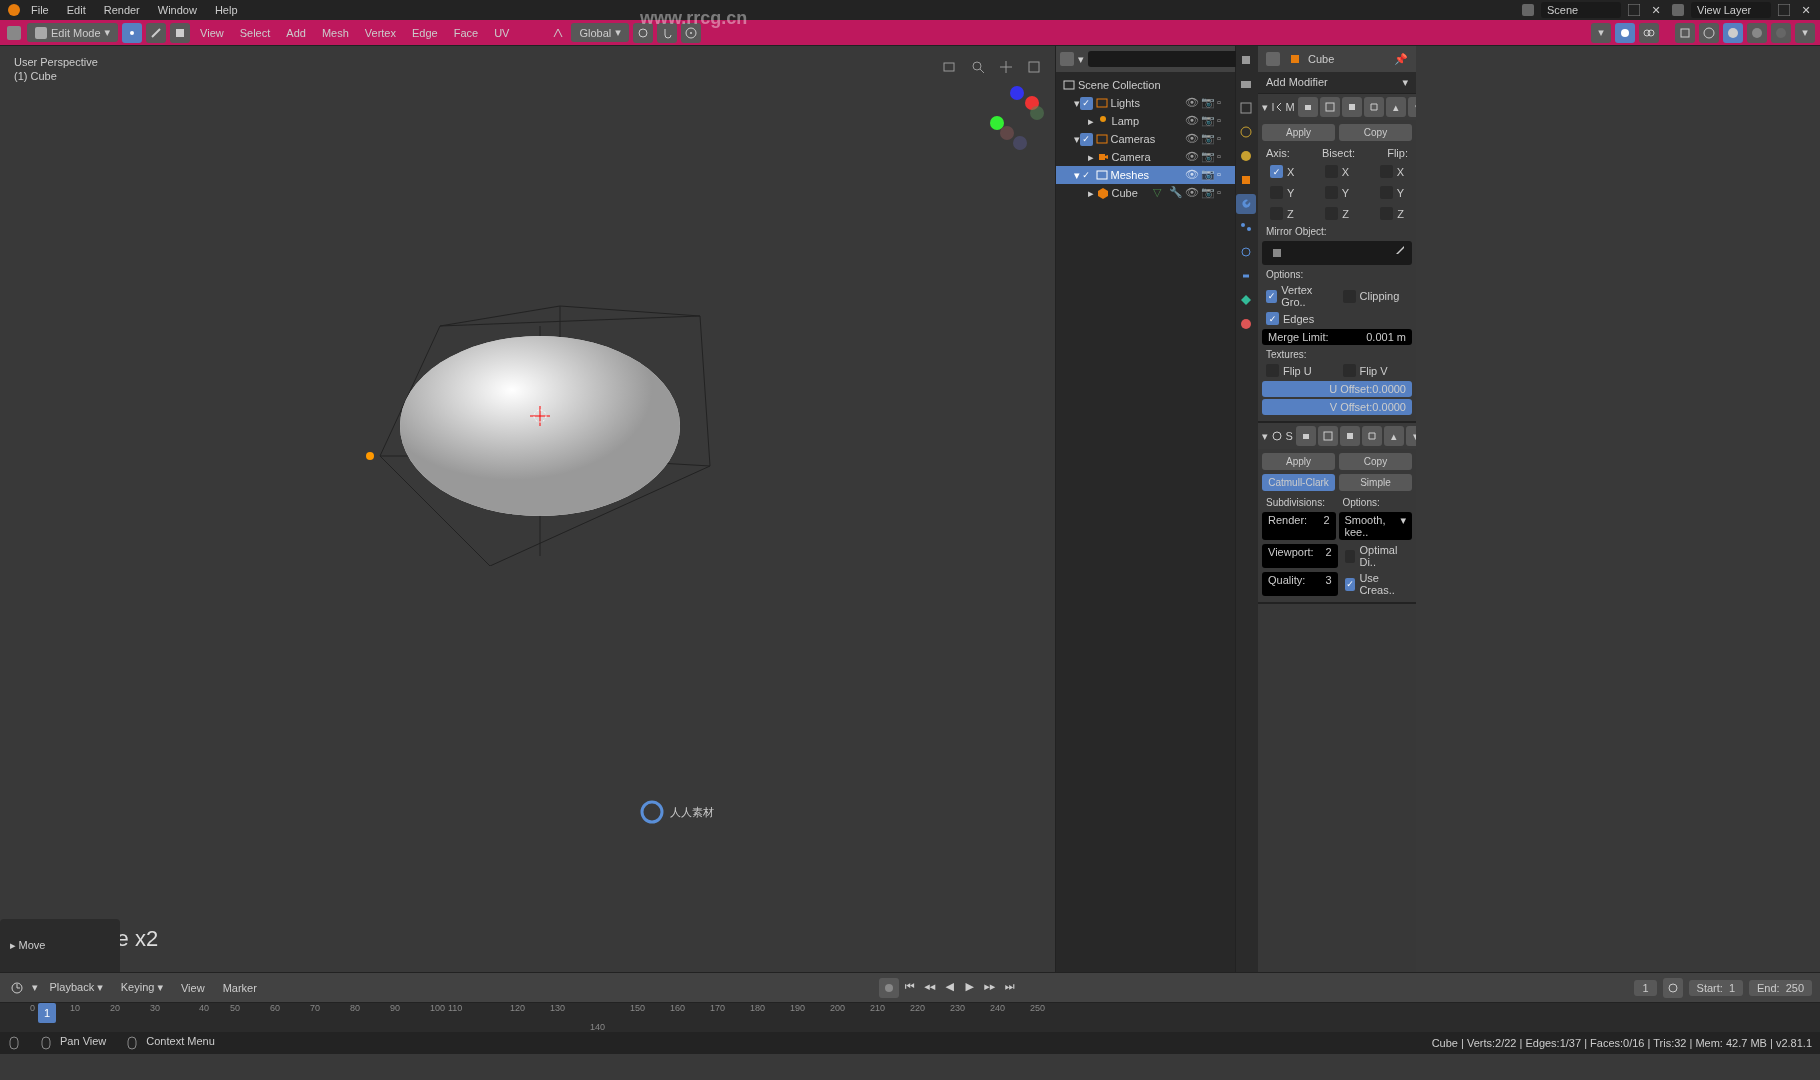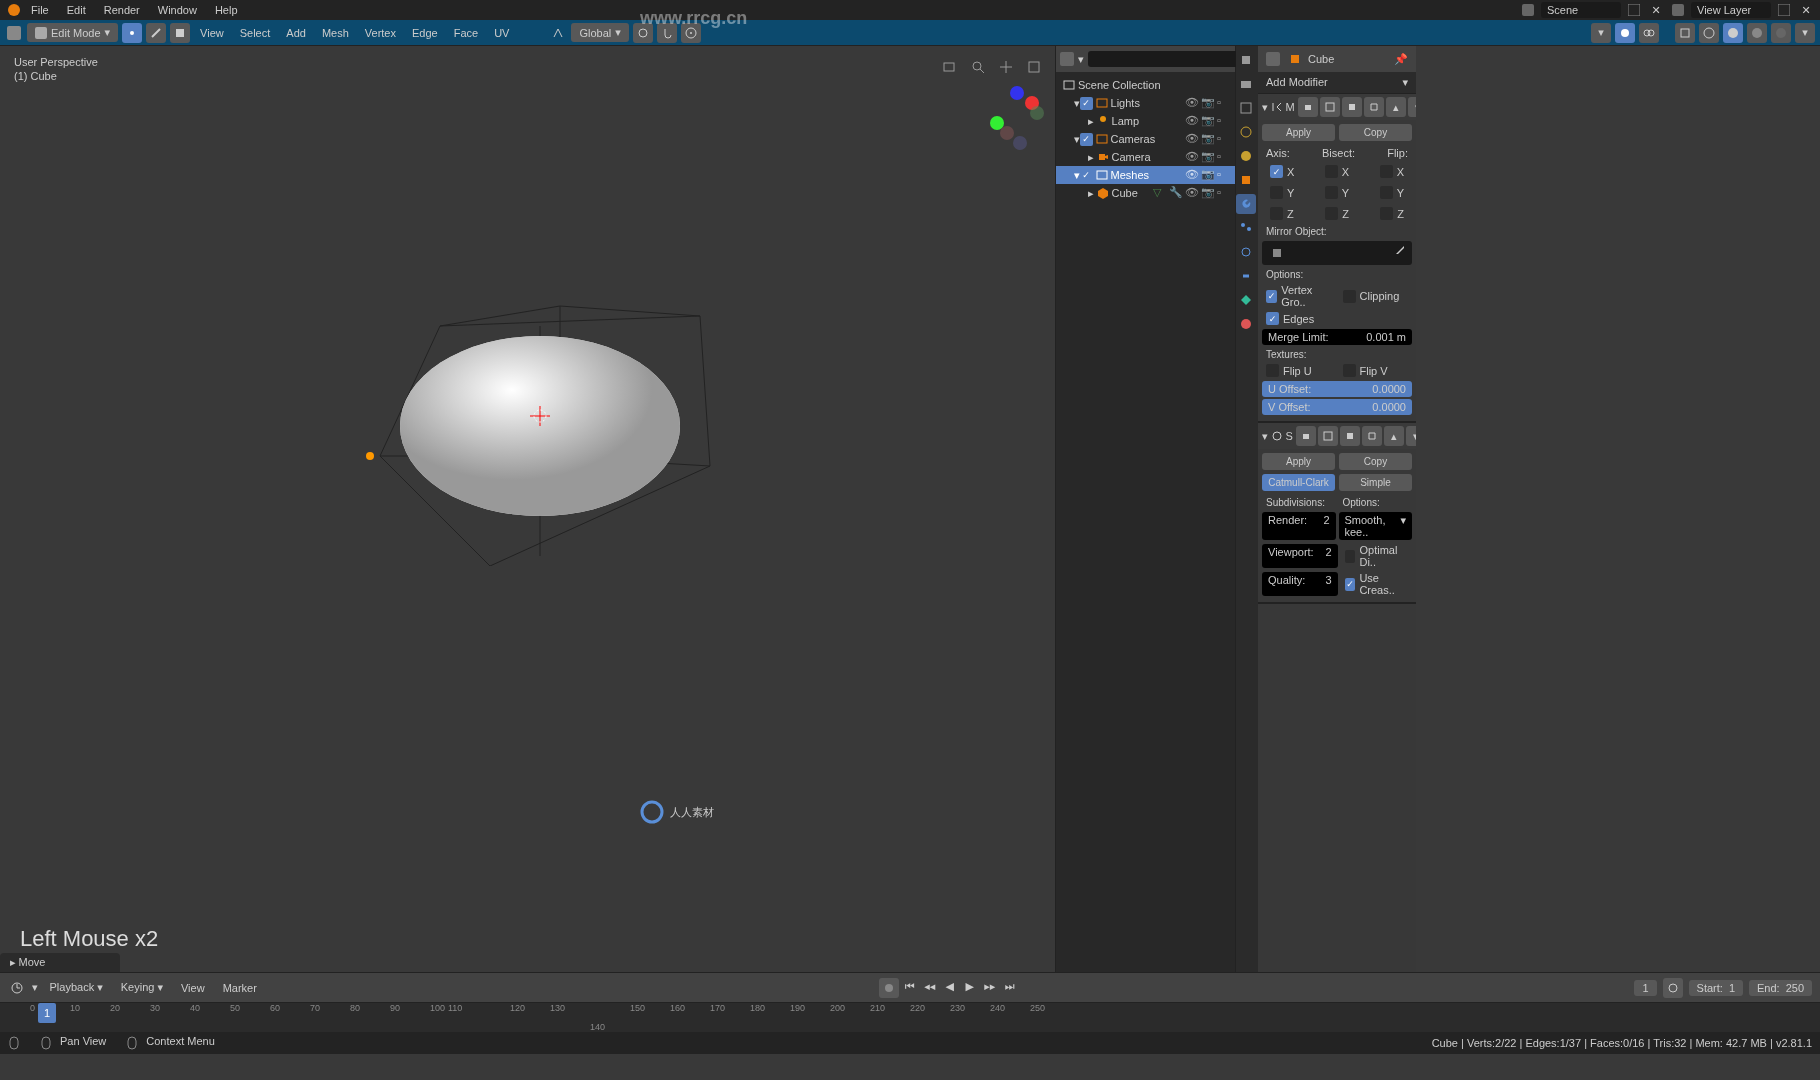--- a/index.html
+++ b/index.html
@@ -10,41 +10,41 @@
     .menubar-left { display: flex; gap: 2px; }
     .menubar-item { padding: 2px 8px; cursor: pointer; }
     .menubar-tabs { display: flex; margin-left: 40px; gap: 0; }
     .menubar-tab { padding: 3px 12px; background: #2b2b2b; cursor: pointer; }
     .menubar-tab.active { background: #424242; }
     .menubar-right { margin-left: auto; display: flex; align-items: center; gap: 4px; }
     .scene-field { background: #1a1a1a; padding: 2px 6px; border-radius: 3px; min-width: 80px; }
     .icon-btn { width: 18px; height: 18px; display: flex; align-items: center; justify-content: center; cursor: pointer; }
     
     
-    .header { background: #0c4a6e; height: 26px; display: flex; align-items: center; padding: 0 5px; gap: 4px; border-bottom: 1px solid #222; }
+    .header { background: #be185d; height: 26px; display: flex; align-items: center; padding: 0 5px; gap: 4px; border-bottom: 1px solid #222; }
     .dropdown-btn { background: #585858; padding: 3px 8px; border-radius: 3px; display: flex; align-items: center; gap: 4px; cursor: pointer; }
     .mini-btn { width: 20px; height: 20px; background: #585858; border-radius: 3px; display: flex; align-items: center; justify-content: center; cursor: pointer; }
     .mini-btn.active { background: #5680c2; }
     .header-menu { padding: 2px 6px; cursor: pointer; }
     .header-right { margin-left: auto; display: flex; align-items: center; gap: 4px; }
     
     
     .main { display: flex; height: 926px; }
     
     
     .viewport { width: 1056px; background: #393939; position: relative; border-right: 1px solid #222; }
     .viewport-info { position: absolute; top: 10px; left: 14px; color: #aaa; }
     .viewport-info div { margin-bottom: 2px; }
     .viewport-nav { position: absolute; top: 10px; right: 10px; display: flex; gap: 6px; }
     .nav-icon { width: 22px; height: 22px; border-radius: 3px; display: flex; align-items: center; justify-content: center; cursor: pointer; }
     .gizmo { position: absolute; top: 40px; right: 10px; width: 60px; height: 60px; }
     .gizmo-circle { width: 14px; height: 14px; border-radius: 50%; position: absolute; }
     .mesh-placeholder { position: absolute; top: 240px; left: 360px; width: 360px; height: 280px; }
     .mouse-hint { position: absolute; bottom: 20px; left: 20px; font-size: 22px; color: #ddd; }
-    .op-panel { position: absolute; bottom: 0; left: 0; background: #2b2b2b; padding: 3px 10px; border-radius: 4px 4px 0 0; width: 120px; }
+    .op-panel { position: absolute; bottom: 0; left: 0; background: #2b2b2b; padding: 20px 10px; border-radius: 4px 4px 0 0; width: 120px; }
     
     
     .outliner { width: 180px; background: #282828; border-right: 1px solid #222; display: flex; flex-direction: column; }
     .outliner-header { background: #424242; height: 26px; display: flex; align-items: center; padding: 0 4px; gap: 4px; }
     .search-input { background: #1a1a1a; flex: 1; padding: 2px 5px; border: none; outline: none; border-radius: 3px; }
     .outliner-tree { flex: 1; padding: 4px 0; }
     .tree-row { display: flex; align-items: center; padding: 2px 4px; height: 18px; }
     .tree-row.selected { background: #5680c2; }
     .tree-row.selected * { color: #fff; }
     .tree-indent { display: inline-block; }
@@ -67,21 +67,21 @@
     .btn-row { display: flex; gap: 4px; margin-bottom: 4px; }
     .btn { flex: 1; background: #585858; padding: 3px 0; text-align: center; border-radius: 3px; cursor: pointer; font-size: 10px; }
     .btn.active { background: #5680c2; }
     .label-row { padding: 2px 4px; font-size: 10px; }
     .col3 { display: flex; justify-content: space-between; padding: 2px 4px; font-size: 10px; }
     .checkbox-row { display: flex; align-items: center; gap: 4px; padding: 2px 4px; font-size: 10px; }
     .checkbox { width: 13px; height: 13px; background: #2b2b2b; border-radius: 2px; display: flex; align-items: center; justify-content: center; }
     .checkbox.checked { background: #5680c2; }
     .checkbox.checked::after { content: '✓'; font-size: 9px; color: #fff; }
     .num-field { background: #000000; padding: 2px 6px; border-radius: 3px; display: flex; justify-content: space-between; font-size: 10px; margin: 2px 0; }
-    .num-field.blue { background: #5680c2; }
+    .num-field.blue { background: #5680c2; justify-content: flex-end; }
     .field-input { background: #1a1a1a; padding: 3px 6px; border-radius: 3px; margin: 2px 0; display: flex; }
     .eyedrop { margin-left: auto; }
     .side-by { display: flex; gap: 3px; }
     .side-by > * { flex: 1; }
     
     
     .timeline { height: 30px; background: #424242; display: flex; align-items: center; padding: 0 8px; gap: 6px; border-top: 1px solid #222; }
     .timeline-menu { padding: 2px 6px; cursor: pointer; }
     .playback-btns { display: flex; gap: 2px; margin: 0 auto; }
     .play-btn { width: 18px; height: 18px; display: flex; align-items: center; justify-content: center; cursor: pointer; }
@@ -792,21 +792,21 @@
     <span>End:</span>
     <span>250</span>
   </div>
 </div>
 <div class="timeline-track">
   <div class="timeline-ruler" id="ruler">
       <span class="frame-marker" style="left: 30px;">0</span>
       <span class="frame-marker" style="left: 70px;">10</span>
       <span class="frame-marker" style="left: 110px;">20</span>
       <span class="frame-marker" style="left: 150px;">30</span>
-      <span class="frame-marker" style="left: 190px;">40</span>
+      <span class="frame-marker" style="left: 199px;">40</span>
       <span class="frame-marker" style="left: 230px;">50</span>
       <span class="frame-marker" style="left: 270px;">60</span>
       <span class="frame-marker" style="left: 310px;">70</span>
       <span class="frame-marker" style="left: 350px;">80</span>
       <span class="frame-marker" style="left: 390px;">90</span>
       <span class="frame-marker" style="left: 430px;">100</span>
       <span class="frame-marker" style="left: 448px;">110</span>
       <span class="frame-marker" style="left: 510px;">120</span>
       <span class="frame-marker" style="left: 550px;">130</span>
       <span class="frame-marker" style="left: 590px; margin-top: 19px;">140</span>

